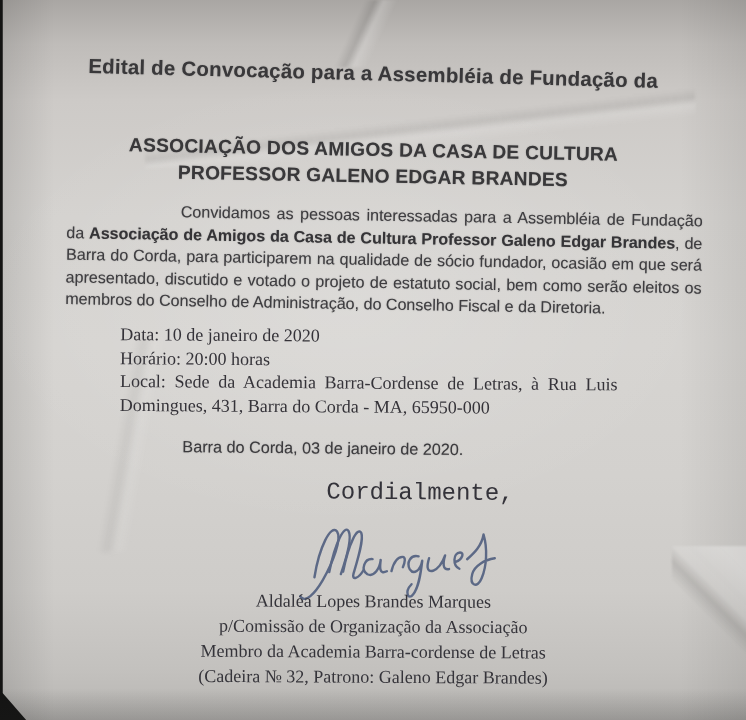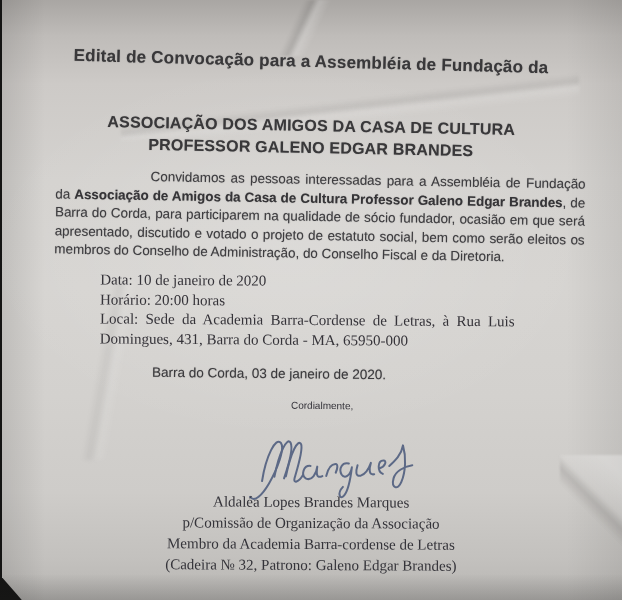--- a/index.html
+++ b/index.html
@@ -71,23 +71,22 @@
     font-family:"Liberation Serif", serif;font-size:15px;line-height:19.5px;
     color:#353339;transform:rotate(0.4deg);
   }
   .doc-details .wide{word-spacing:3.5px;}
   .doc-dateline{
     position:absolute;top:366px;left:152px;
     font-size:13.5px;color:#3c3b3e;transform:rotate(0.6deg);
   }
   .doc-closing{
     position:absolute;top:400px;left:272px;
-    font-family:Liberation Sans, sans-serif;font-size:10px;color:#34333a;
+    font-family:Liberation Mono, monospace;font-size:20px;color:#34333a;
     transform:rotate(0.5deg);
-    margin-left:19px;
   }
   .doc-signature{
     position:absolute;top:420px;left:246px;width:192px;height:80px;
     transform:rotate(-2deg);
   }
   .doc-footer{
     position:absolute;top:492px;left:0;width:622px;text-align:center;
     font-family:"Liberation Serif", serif;font-size:15px;line-height:21px;
     color:#35343a;transform:rotate(0.3deg);
   }

